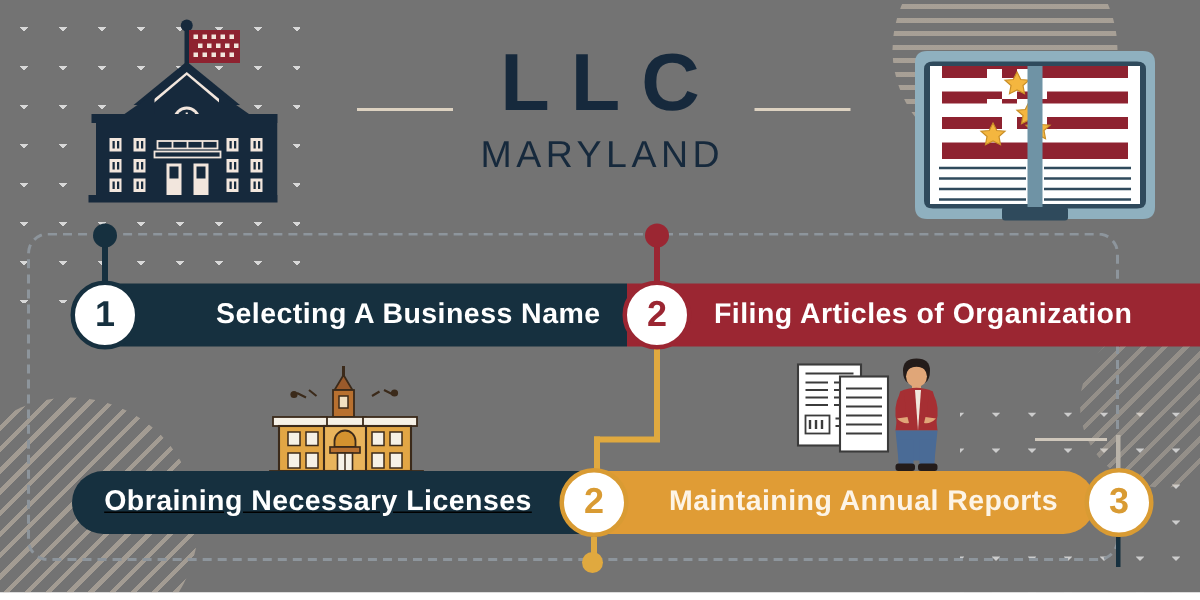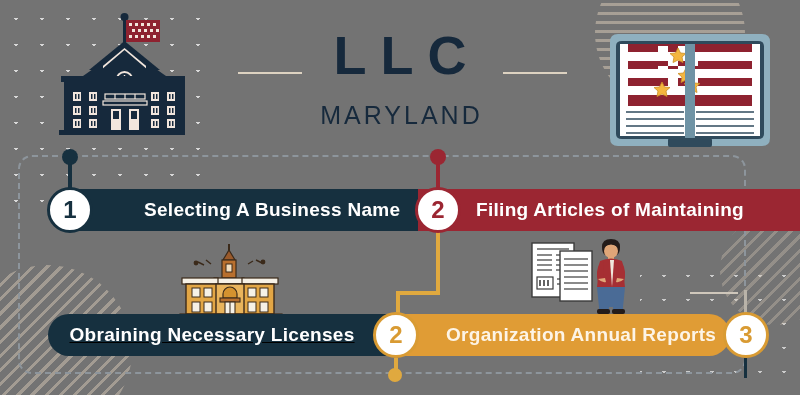--- a/index.html
+++ b/index.html
@@ -85,21 +85,21 @@
     color: #16293c;
     line-height: 58px;
     text-indent: 14px;
   }
   .title-sub {
     font-size: 25px;
     font-weight: 400;
     letter-spacing: 3px;
     color: #16293c;
     line-height: 30px;
-    margin-top: 16px;
+    margin-top: 4px;
     text-indent: 3px;
   }
   .title-rule {
     position: absolute;
     top: 72px;
     height: 2px;
     background: #ddd2c1;
   }
   .title-rule.left  { left: 238px; width: 64px; }
   .title-rule.right { left: 503px; width: 64px; }
@@ -463,27 +463,27 @@
       <rect x="83" y="60" width="10" height="18" fill="#4a6b96"></rect>
       <rect x="67" y="76" width="13" height="5" rx="2" fill="#241c1a"></rect>
       <rect x="82" y="76" width="13" height="5" rx="2" fill="#241c1a"></rect>
     </svg>
   </div>
 
   <div class="bar bar-1">
     <span class="bar-label">Selecting A Business Name</span>
   </div>
   <div class="bar bar-2">
-    <span class="bar-label">Filing Articles of Maintaining</span>
+    <span class="bar-label">Filing Articles of Organization</span>
   </div>
   <div class="bar bar-3">
     <span class="bar-label">Obraining Necessary Licenses</span>
   </div>
   <div class="bar bar-4">
-    <span class="bar-label">Organization Annual Reports</span>
+    <span class="bar-label">Maintaining Annual Reports</span>
   </div>
 
   <div class="circle circle-1">1</div>
   <div class="circle circle-2">2</div>
   <div class="circle circle-3">2</div>
   <div class="circle circle-4">3</div>
 
 </div>
 
 </body></html>

